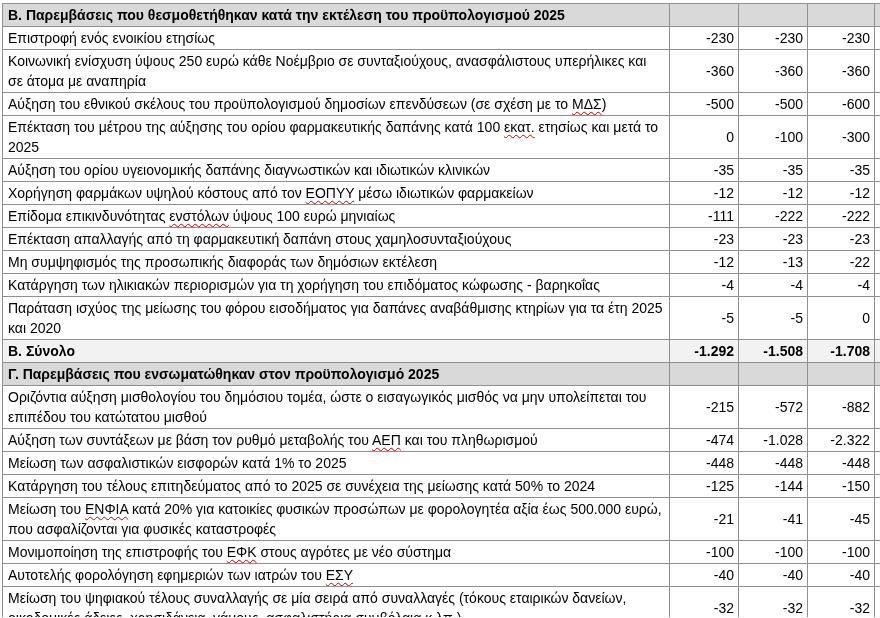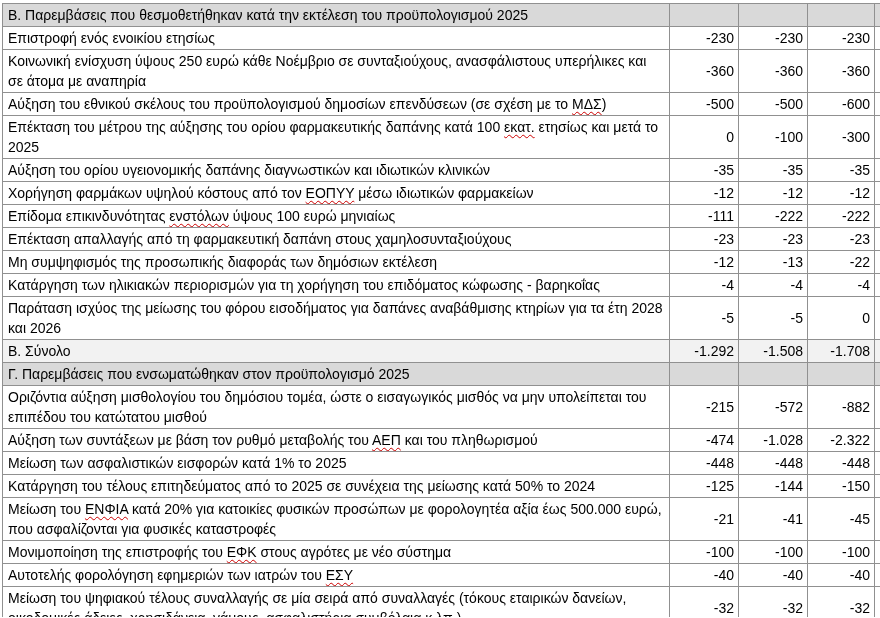--- a/index.html
+++ b/index.html
@@ -39,25 +39,25 @@
   td.num {
     text-align: right;
     padding-right: 9px;
     font-variant-numeric: tabular-nums;
   }
   td.sliver {
     padding: 0;
   }
   tr.section-hdr td {
     background: #d9d9d9;
-    font-weight: normal;
+    font-weight: bold;
   }
   tr.total-row td {
     background: #f2f2f2;
-    font-weight: normal;
+    font-weight: bold;
   }
   .sq {
     text-decoration: underline;
     text-decoration-style: wavy;
     text-decoration-color: #cc0000;
     text-decoration-thickness: 1px;
     text-underline-offset: 2px;
   }
 </style>
 </head>
@@ -156,21 +156,21 @@
 
     <tr>
       <td>Κατάργηση των ηλικιακών περιορισμών για τη χορήγηση του επιδόματος κώφωσης - βαρηκοΐας</td>
       <td class="num">-4</td>
       <td class="num">-4</td>
       <td class="num">-4</td>
       <td class="sliver"></td>
     </tr>
 
     <tr>
-      <td>Παράταση ισχύος της μείωσης του φόρου εισοδήματος για δαπάνες αναβάθμισης κτηρίων για τα έτη 2028 και 2026</td>
+      <td>Παράταση ισχύος της μείωσης του φόρου εισοδήματος για δαπάνες αναβάθμισης κτηρίων για τα έτη 2025 και 2020</td>
       <td class="num">-5</td>
       <td class="num">-5</td>
       <td class="num">0</td>
       <td class="sliver"></td>
     </tr>
 
     <tr class="total-row">
       <td>Β. Σύνολο</td>
       <td class="num">-1.292</td>
       <td class="num">-1.508</td>

